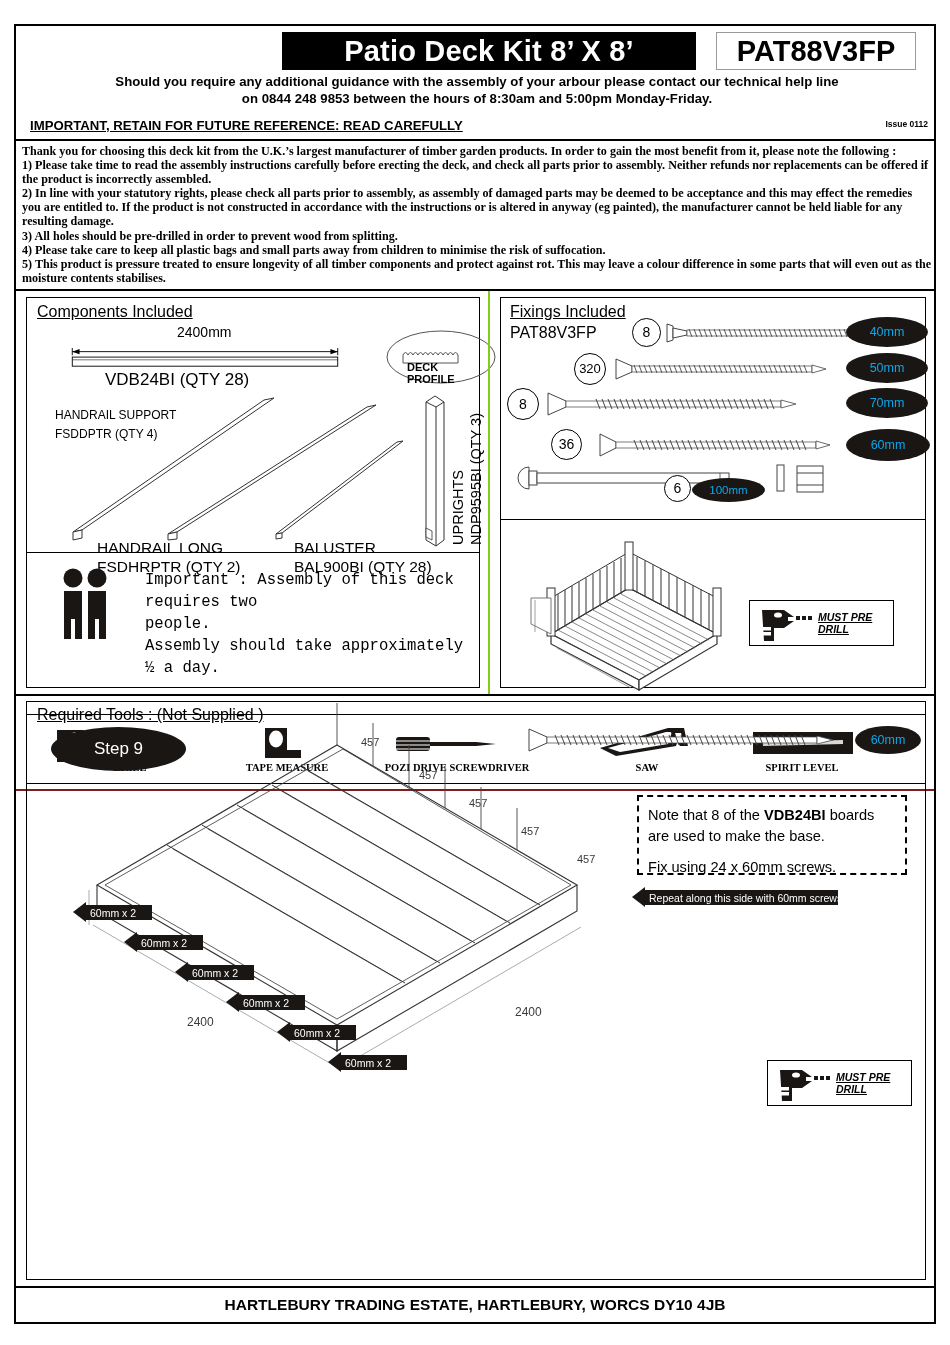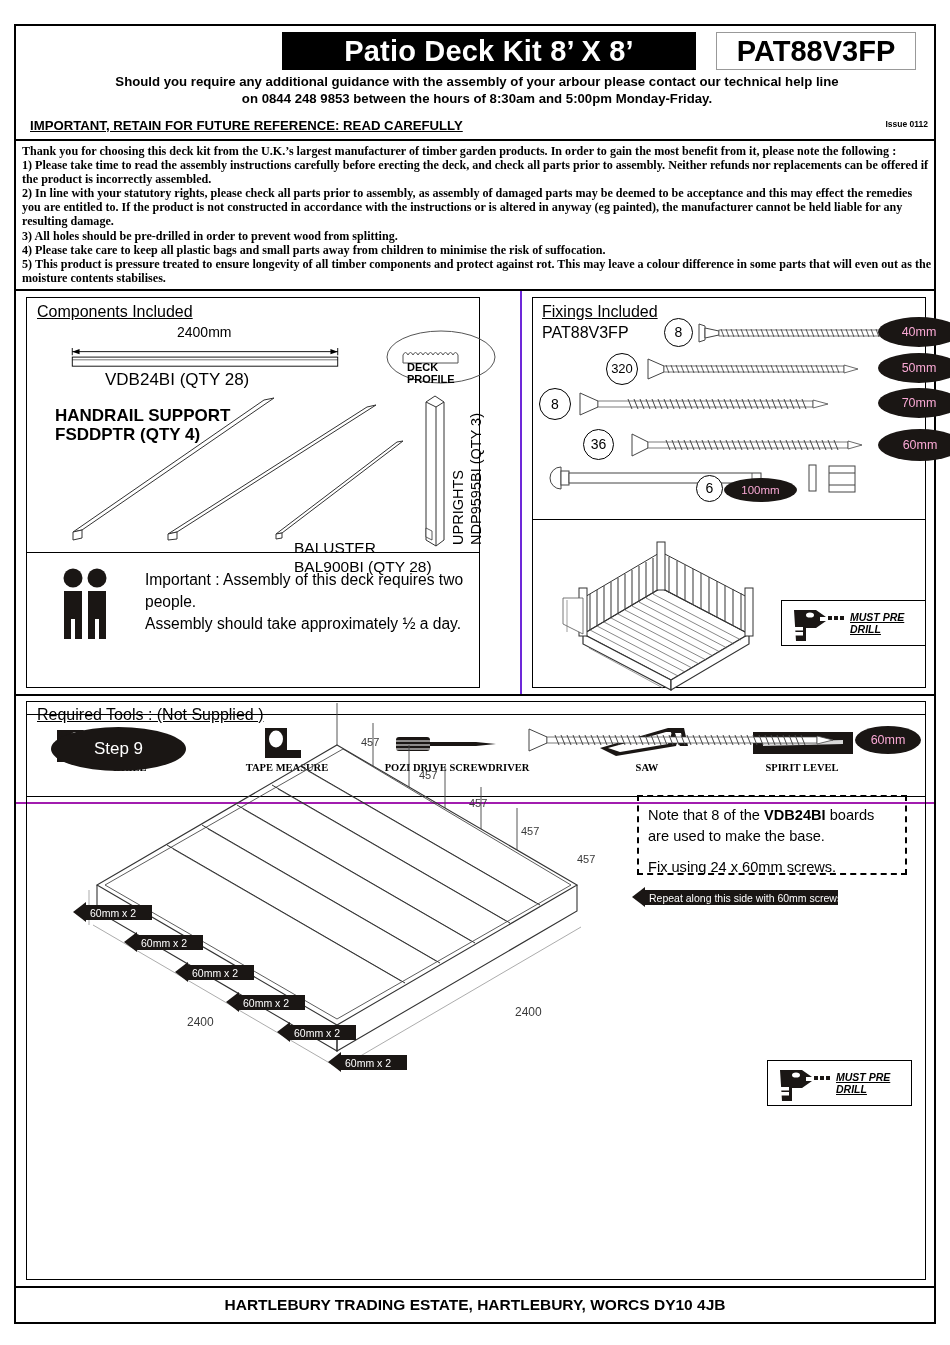--- a/index.html
+++ b/index.html
@@ -36,76 +36,76 @@
   
   .intro { padding:3px 2px 4px 6px; border-bottom:2px solid #000; }
   .intro p {
     margin:0; font-family:"Liberation Serif", serif; font-weight:bold;
     font-size:12.1px; line-height:14.1px;
   }
 
   
   .band { position:relative; height:405px; border-bottom:2px solid #000; }
   .col-l { position:absolute; left:0; top:0; width:472px; height:100%; }
-  .col-r { position:absolute; left:472px; top:0; right:0; height:100%; border-left:2px solid #6d28d9;margin-left:32px; }
+  .col-r { position:absolute; left:472px; top:0; right:0; height:100%; border-left:2px solid #84cc16; }
 
   .panel-inner { position:absolute; left:10px; top:6px; right:8px; bottom:6px;
                  border:1.5px solid #000; }
   .sec-title { font-size:16px; text-decoration:underline; }
 
   
   .comp-box { position:absolute; left:0; top:0; right:0; height:255px; border-bottom:1.5px solid #000; }
   .comp-title { position:absolute; left:10px; top:5px; }
   .dim2400 { position:absolute; left:150px; top:26px; font-size:14px; }
   .long-board { position:absolute; left:28px; top:50px; width:300px; height:20px; }
   .vdb-label { position:absolute; left:78px; top:72px; font-size:17px; }
   .deck-profile-wrap { position:absolute; left:358px; top:31px; width:112px; height:56px; }
   .dp-label { position:absolute; left:380px; top:63px; font-size:11px; font-weight:bold; }
-  .hs-label { position:absolute; left:28px; top:108px; font-size:17px; line-height:19px;font-weight:bold; }
+  .hs-label { position:absolute; left:28px; top:108px; font-size:12px; line-height:19px; }
   .hl-label { position:absolute; left:70px; top:240px; font-size:15.5px; line-height:19px; }
   .bal-label { position:absolute; left:267px; top:240px; font-size:15.5px; line-height:19px; }
   .upr-label {
     position:absolute; left:422px; top:115px; font-size:14.5px; line-height:18px;
     writing-mode:vertical-rl; transform:rotate(180deg); text-align:left;
   }
 
   
   .people-box { position:absolute; left:0; top:255px; right:0; bottom:0; }
   .people-icon { position:absolute; left:28px; top:14px; width:70px; height:80px; }
   .people-text {
     position:absolute; left:118px; top:16px; right:8px;
-    font-family:Liberation Sans, sans-serif; font-size:15.6px; line-height:22px;
+    font-family:Liberation Mono, monospace; font-size:15.6px; line-height:22px;
   }
 
   
   .fix-box { position:absolute; left:0; top:0; right:0; height:222px; border-bottom:1.5px solid #000; }
   .fix-title { position:absolute; left:9px; top:5px; }
   .fix-code { position:absolute; left:9px; top:26px; font-size:16px; }
   .fix-row { position:absolute; height:40px; }
   .qty-circle {
     position:absolute; border:1.6px solid #000; border-radius:50%;
     background:#fff; display:flex; align-items:center; justify-content:center;
     font-size:14px; z-index:4;
   }
   .pill {
-    position:absolute; background:#1a1614; color:#f9a8d4; border-radius:50%;
+    position:absolute; background:#1a1614; color:#0ea5e9; border-radius:50%;
     display:flex; align-items:center; justify-content:center;
     font-size:12.5px; z-index:5;
   }
   .deck3d-box { position:absolute; left:0; top:222px; right:0; bottom:0; }
 
   
   .predrill {
     position:absolute; border:1.6px solid #000; background:#fff;
     display:flex; align-items:center; gap:4px; padding:3px 6px;
   }
   .pd-text { font-style:italic; font-weight:bold; text-decoration:underline; }
 
   
-  .tools { position:relative; height:108px; border-bottom:2px solid #a21caf; }
+  .tools { position:relative; height:95px; border-bottom:2px solid #7f1d1d; }
   .tools-inner { position:absolute; left:10px; top:5px; right:8px; bottom:5px; border:1.5px solid #000; }
   .tools-title { position:absolute; left:10px; top:4px; }
   .tool { position:absolute; top:24px; width:150px; text-align:center; }
   .tool-label { font-size:10.5px; font-weight:bold; font-family:"Liberation Serif", serif; }
   .tool-art { height:36px; position:relative; }
 
   
   .step { position:relative; height:auto; }
   .step-inner { position:absolute; left:10px; top:6px; right:8px; bottom:6px; border:1.5px solid #000; }
   .step-badge {
@@ -207,20 +207,24 @@
           <svg style="position:absolute;left:395px;top:92px;" width="26" height="160" viewBox="0 0 26 160">
             <path d="M4 12 L13 6 L22 12 L22 150 L14 156 L4 150 z" fill="#fff" stroke="#333" stroke-width="1"></path>
             <path d="M4 12 L14 17 L22 12 M14 17 L14 156" fill="none" stroke="#333" stroke-width="1"></path>
             <path d="M4 138 L10 141 L10 150 L4 147 z" fill="#fff" stroke="#333" stroke-width=".8"></path>
           </svg>
           <div class="upr-label">
             <div>UPRIGHTS</div>
             <div>NDP9595BI (QTY 3)</div>
           </div>
 
+          <div class="hl-label">
+            <div>HANDRAIL LONG</div>
+            <div>FSDHRPTR (QTY 2)</div>
+          </div>
           <div class="bal-label">
             <div>BALUSTER</div>
             <div>BAL900BI (QTY 28)</div>
           </div>
         </div>
 
         <div class="people-box">
           <svg class="people-icon" viewBox="0 0 70 80">
             <circle cx="18" cy="11" r="9.5" fill="#1a1614"></circle>
             <path d="M9 24 h18 v48 h-7 v-20 h-4 v20 h-7 z" fill="#1a1614"></path>

